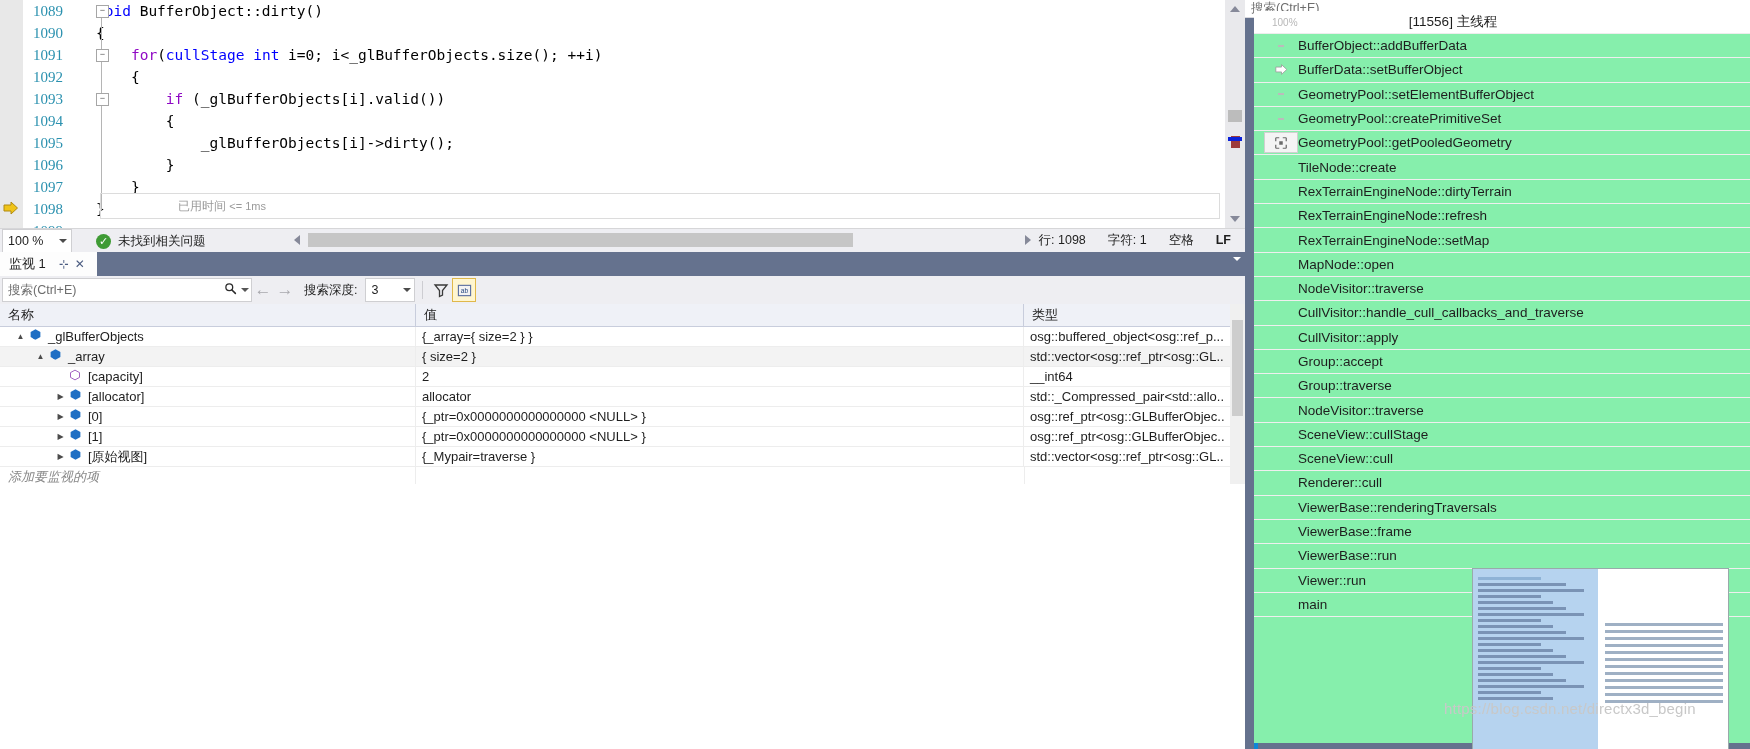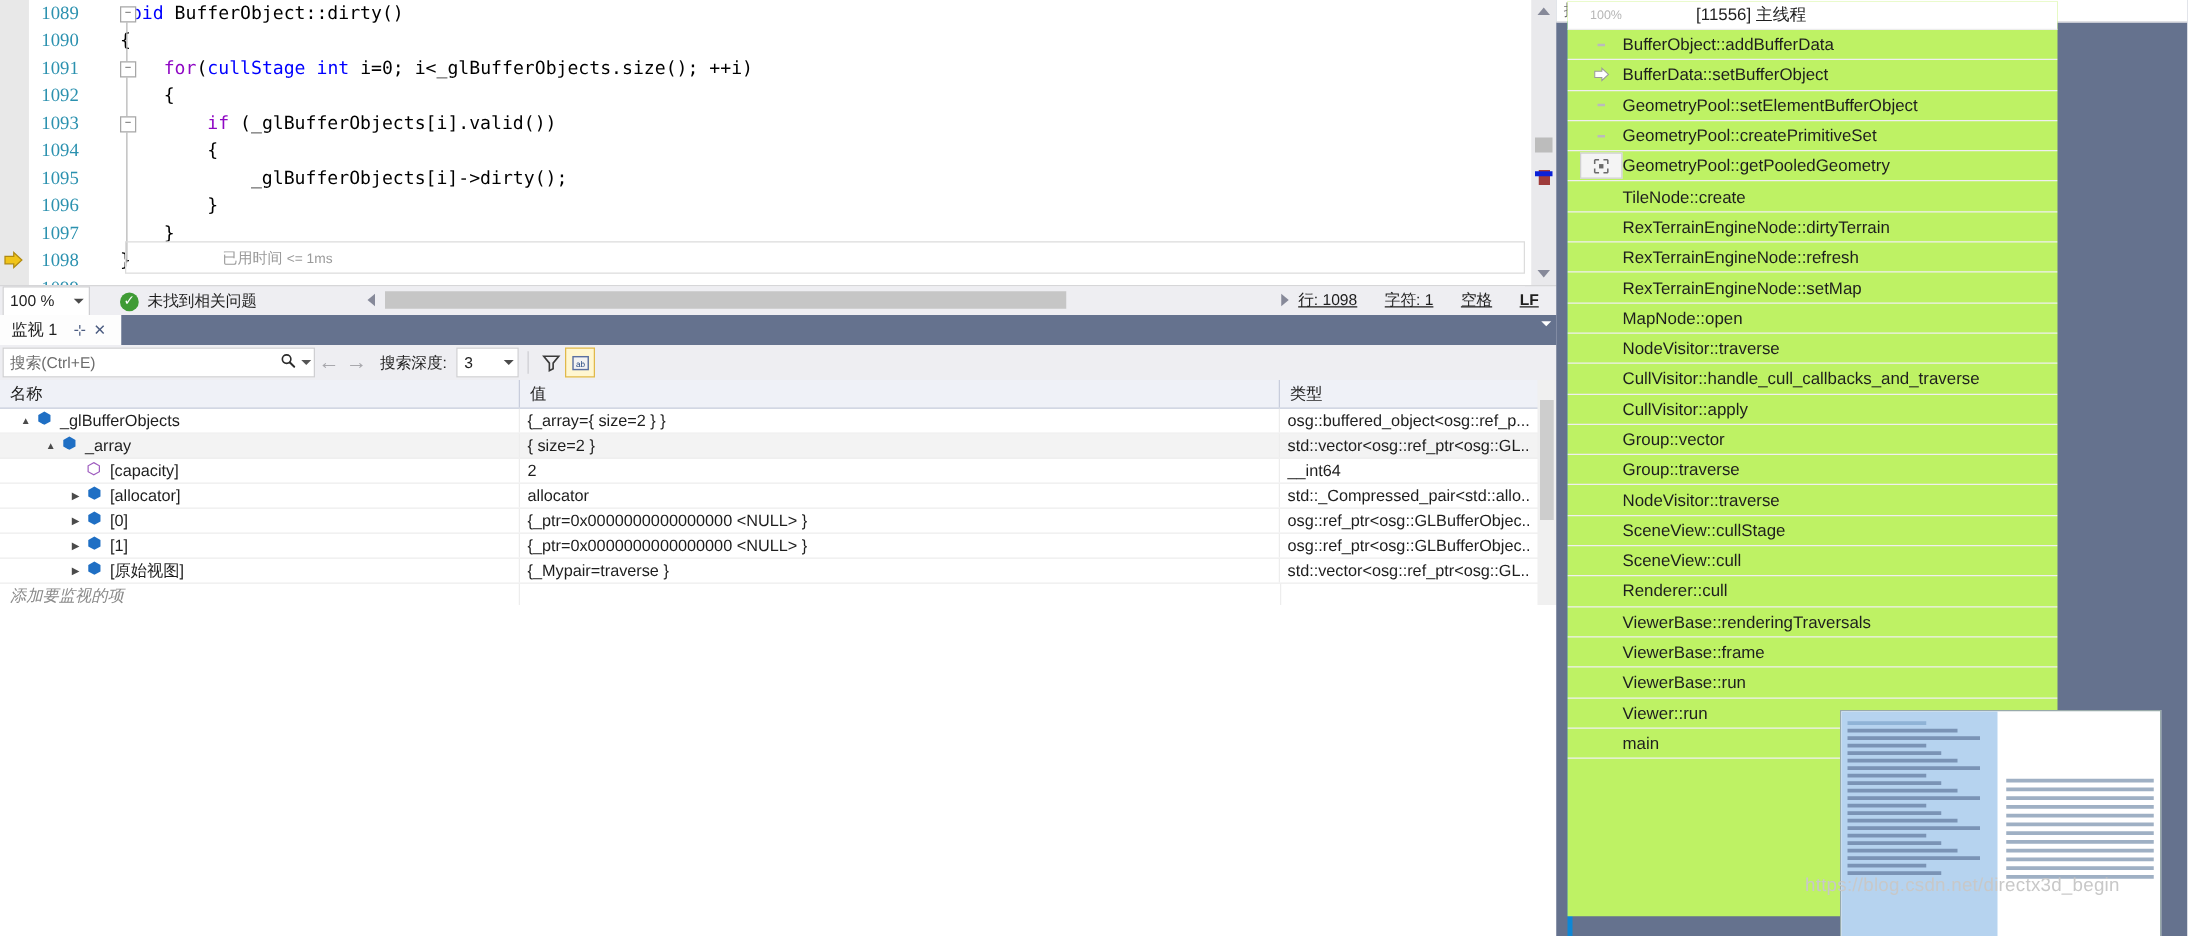--- a/index.html
+++ b/index.html
@@ -54,21 +54,21 @@
   #zoom-combo .zl{flex:1;padding-left:5px;font-size:12.5px;color:#1e1e1e;}
   #zoom-combo .zarr{width:16px;text-align:center;}
   .tri-dn-sm{width:0;height:0;border-left:4px solid transparent;border-right:4px solid transparent;border-top:4px solid #4b4b4b;margin:0 auto;}
   #err-ok{display:flex;align-items:center;margin-left:24px;}
   #err-ok .cmark{width:15px;height:15px;border-radius:50%;background:#3f9b35;color:#fff;font-size:11px;line-height:15px;text-align:center;margin-right:7px;}
   #err-ok .etext{font-size:12.5px;}
   #ed-hscroll{position:absolute;left:288px;top:229px;width:932px;height:22px;background:#eeeef2;display:flex;align-items:center;}
   #ed-hscroll .hs-l,#ed-hscroll .hs-r{width:18px;}
   #ed-hthumb{height:14px;background:#c6c6c6;width:545px;margin-left:2px;}
   #ed-status-right{position:absolute;right:0;top:228px;height:24px;display:flex;align-items:center;font-size:12.5px;}
-  #ed-status-right span{margin-right:22px;white-space:nowrap;text-decoration:underline;}
+  #ed-status-right span{margin-right:22px;white-space:nowrap;}
   #ed-status-right span.lf{margin-right:14px;font-weight:bold;}
 
   
   #watch{left:0;top:252px;width:1245px;height:232px;background:#f5f5f5;}
   #watch-tabstrip{position:absolute;left:0;top:0;width:1245px;height:24px;background:#65728e;}
   #watch-tab{position:absolute;left:0;top:0;height:24px;background:#fdfdfd;display:flex;align-items:center;padding:0 9px;}
   #watch-tab .tlabel{font-size:13px;color:#1e1e1e;margin-right:10px;}
   .tbtn{width:16px;height:16px;text-align:center;line-height:16px;font-size:12px;color:#4a5b80;}
   #watch-tabstrip .chev{position:absolute;right:4px;top:5px;}
 
@@ -107,21 +107,21 @@
   #watch-vscroll{position:absolute;right:0;top:52px;width:15px;height:180px;background:#f0f0f0;}
   #watch-vthumb{position:absolute;left:2px;top:16px;width:11px;height:96px;background:#cdcdcd;}
 
   
   #lower-blank{left:0;top:484px;width:1245px;height:265px;background:#fff;}
 
   
   #cs-panel{left:1245px;top:0;width:505px;height:749px;background:#65728e;}
   #cs-searchbar{position:absolute;left:0;top:0;width:505px;height:17px;background:#fff;border-bottom:1px solid #d8d8dd;display:flex;align-items:center;overflow:hidden;}
   #cs-searchbar .sph{padding-left:6px;font-size:12.5px;color:#6d6d6d;}
-  #cs-list{position:absolute;left:9px;top:1px;width:392px;height:732px;background:#bef264;overflow:hidden;}
+  #cs-list{position:absolute;left:9px;top:11px;width:496px;height:732px;background:#86efac;overflow:hidden;}
   #cs-accent{position:absolute;left:9px;top:17px;width:4px;height:732px;background:#0e87d6;}
   .cs-head{display:flex;align-items:center;height:22px;background:#fff;border-bottom:1px solid #ededed;}
   .cs-head .pct{width:52px;padding-left:18px;font-size:10px;color:#b7b7b7;box-sizing:border-box;}
   .cs-head .thread{flex:1;text-align:center;font-size:13.5px;color:#1e1e1e;padding-right:150px;}
   .cs-row{display:flex;align-items:center;height:23.3px;border-bottom:1px solid #efefef;padding-left:10px;}
   .cs-gut{width:34px;flex:0 0 34px;display:flex;align-items:center;justify-content:center;}
   .cs-txt{font-size:13.5px;color:#1e1e1e;white-space:nowrap;}
   .cs-row.current .cs-txt{font-weight:bold;}
   .cs-row.boxed .cs-gut{border:1px solid #d0d0d0;background:#f4f4f4;height:21px;box-sizing:border-box;}
   .tickmark{width:6px;height:0;border-top:2px solid #bbb;}
@@ -441,21 +441,21 @@
         <div class="cs-row">
           <div class="cs-gut"></div>
           <div class="cs-txt">CullVisitor::handle_cull_callbacks_and_traverse</div>
         </div>
         <div class="cs-row">
           <div class="cs-gut"></div>
           <div class="cs-txt">CullVisitor::apply</div>
         </div>
         <div class="cs-row">
           <div class="cs-gut"></div>
-          <div class="cs-txt">Group::vector</div>
+          <div class="cs-txt">Group::accept</div>
         </div>
         <div class="cs-row">
           <div class="cs-gut"></div>
           <div class="cs-txt">Group::traverse</div>
         </div>
         <div class="cs-row">
           <div class="cs-gut"></div>
           <div class="cs-txt">NodeVisitor::traverse</div>
         </div>
         <div class="cs-row">

